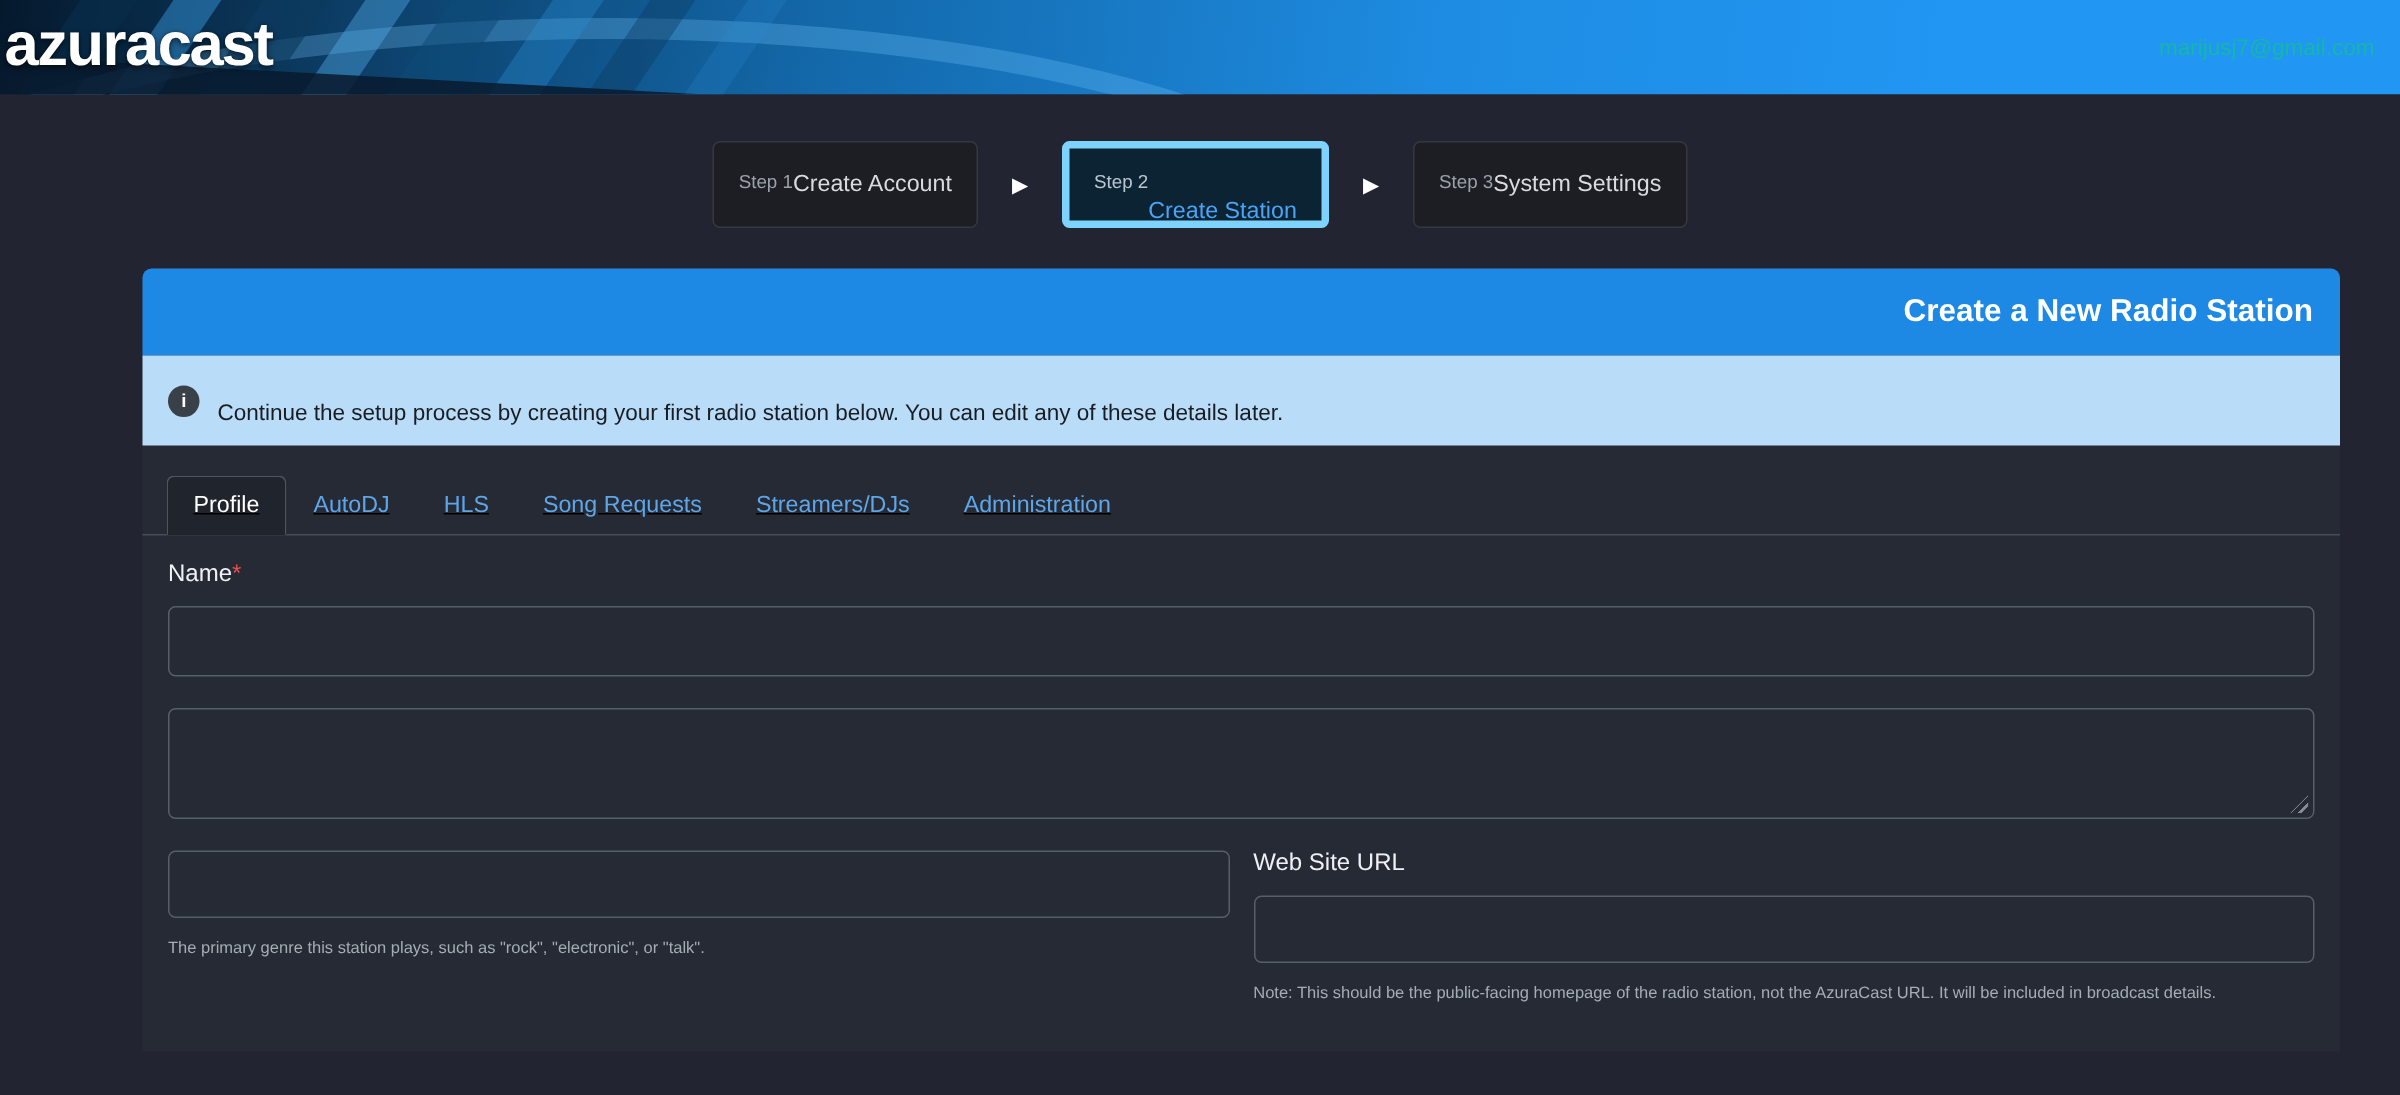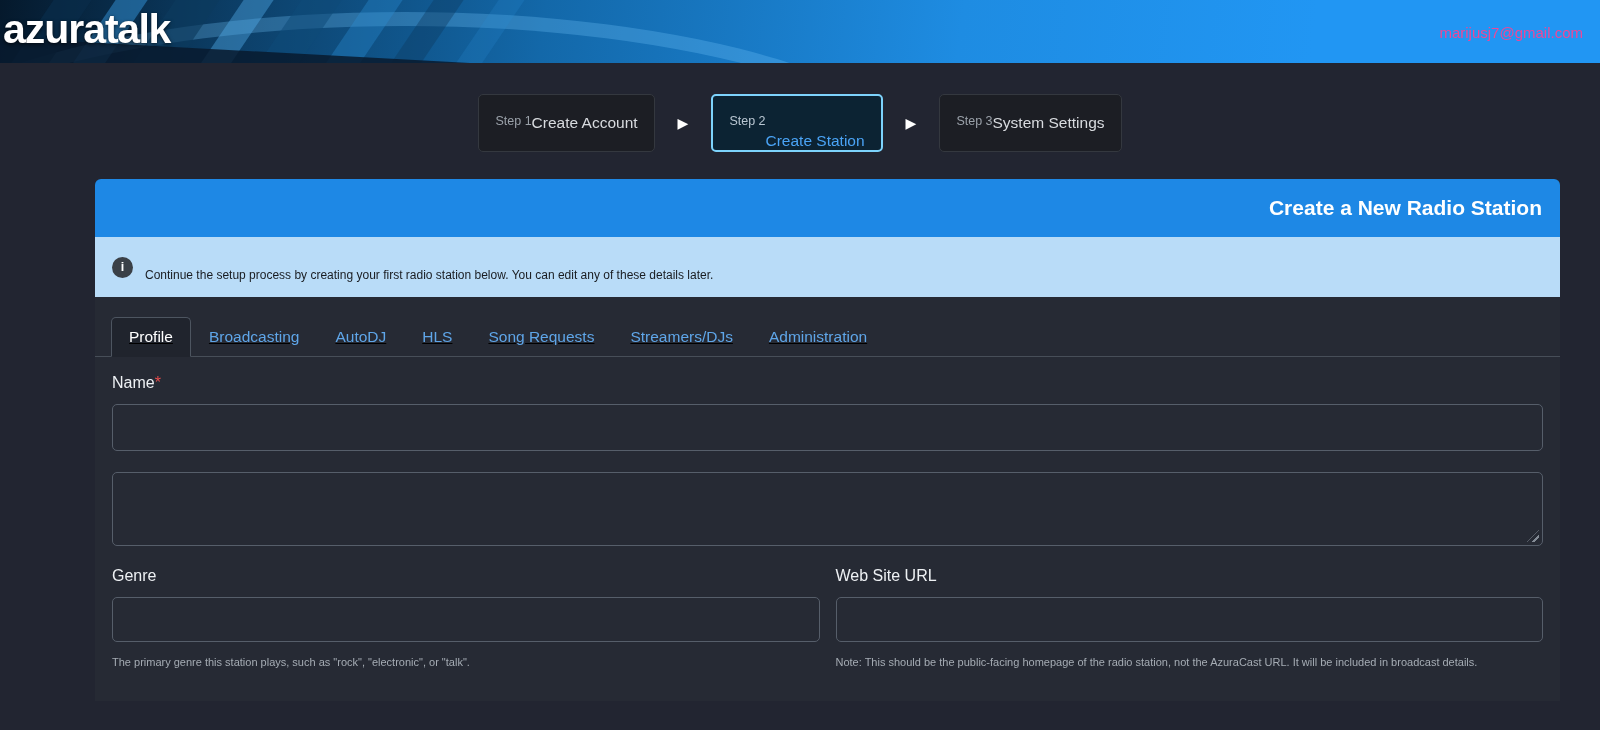--- a/index.html
+++ b/index.html
@@ -33,36 +33,36 @@
   }
   .brand {
     position: absolute; left: 3px; top: 50%; transform: translateY(-55%);
     font-size: 41px; font-weight: bold; color: #fff; letter-spacing: -1px;
     text-shadow: 0 2px 4px rgba(0,0,0,.5), 0 0 2px rgba(0,0,0,.35);
     line-height: 1; z-index: 3; white-space: nowrap;
   }
   .brand .cast { letter-spacing: -1.5px; }
   .user-email {
     position: absolute; right: 17px; top: 50%; transform: translateY(-50%);
-    color: #ec4899; font-size: 15px; z-index: 3;
+    color: #14b8a6; font-size: 15px; z-index: 3;
   }
 
   
   .stepper {
     margin-top: 31px; height: 58px;
     display: flex; justify-content: center; align-items: center; gap: 23px;
   }
   .step-box {
     min-width: 118px; height: 58px; padding: 8px 16px;
     background: #1c1e24; border: 1px solid #34383f; border-radius: 5px;
     display: flex; justify-content: center; align-items: center;
   }
   .step-box .step-num { font-size: 12.5px; color: #9aa1a9; margin-bottom: 4px; }
   .step-box .step-name { font-size: 15.5px; color: #d8dbdf; }
-  .step-box.active { background: #0c2333; border: 2px solid #7dd3fc; }
+  .step-box.active { background: #0c2333; border: 5px solid #7dd3fc; }
   .step-box.active .step-num { color: #b9c6d2; }
   .step-box.active .step-name { color: #4aa3f5; margin-top: 36px; }
   .step-arrow { color: #ffffff; font-size: 14px; line-height: 1; }
 
   
   .card {
     margin: 27px 0 0 95px; width: 1465px;
     background: #262a34; border-radius: 6px 6px 0 0;
   }
   .card-header {
@@ -74,21 +74,21 @@
   .alert {
     height: 60px; background: #b9dcf8;
     display: flex; align-items: center; gap: 12px; padding: 0 17px;
   }
   .info-icon {
     width: 21px; height: 21px; border-radius: 50%; flex: none;
     background: #3a4047; color: #ffffff;
     font-size: 12.5px; font-weight: bold; font-style: normal;
     display: flex; align-items: center; justify-content: center;
   }
-  .alert-text { color: #191c21; font-size: 12px; margin-top: 16px; }
+  .alert-text { color: #191c21; font-size: 15px; margin-top: 16px; }
 
   
   .tab-bar {
     display: flex; padding: 20px 16px 0 16px;
     border-bottom: 1px solid #474e58;
     text-decoration: underline;
   }
   .tab {
     font-size: 15.5px; color: #5fa6e9; padding: 10px 17px;
     margin-bottom: -1px; cursor: pointer; border: 1px solid transparent;
@@ -134,21 +134,21 @@
   <div class="swoosh"></div>
   <div class="stripe" style="left:30px;  width:38px; background:#0a2c4a; opacity:.75;"></div>
   <div class="stripe" style="left:92px;  width:32px; background:#3aa0e8; opacity:.45;"></div>
   <div class="stripe" style="left:152px; width:44px; background:#0d3a5e; opacity:.65;"></div>
   <div class="stripe" style="left:220px; width:30px; background:#55b2ef; opacity:.40;"></div>
   <div class="stripe" style="left:278px; width:40px; background:#0e4a78; opacity:.55;"></div>
   <div class="stripe" style="left:345px; width:34px; background:#2b8fd8; opacity:.35;"></div>
   <div class="stripe" style="left:410px; width:30px; background:#0d3a5e; opacity:.40;"></div>
   <div class="stripe" style="left:475px; width:26px; background:#2b8fd8; opacity:.22;"></div>
   <div class="wedge"></div>
-  <div class="brand"><span>azura</span><span class="cast">talk</span></div>
+  <div class="brand"><span>azura</span><span class="cast">cast</span></div>
   <div class="user-email">marijusj7@gmail.com</div>
 </header>
 
 <nav class="stepper">
   <div class="step-box">
     <div class="step-num">Step 1</div>
     <div class="step-name">Create Account</div>
   </div>
   <span class="step-arrow">▶</span>
   <div class="step-box active">
@@ -167,21 +167,20 @@
     <span class="card-title">Create a New Radio Station</span>
   </div>
 
   <div class="alert">
     <i class="info-icon">i</i>
     <span class="alert-text">Continue the setup process by creating your first radio station below. You can edit any of these details later.</span>
   </div>
 
   <div class="tab-bar">
     <div class="tab active">Profile</div>
-    <div class="tab">Broadcasting</div>
     <div class="tab">AutoDJ</div>
     <div class="tab">HLS</div>
     <div class="tab">Song Requests</div>
     <div class="tab">Streamers/DJs</div>
     <div class="tab">Administration</div>
   </div>
 
   <div class="form">
 
     <div class="group">
@@ -191,21 +190,20 @@
 
     <div class="group">
       <div class="textarea-wrap">
         <textarea class="text-input" style=""></textarea>
         <div class="resize-grip"></div>
       </div>
     </div>
 
     <div class="two-col">
       <div>
-        <label class="field-label">Genre</label>
         <input class="text-input sub-input" type="text" value="" style="">
         <div class="help-text">The primary genre this station plays, such as "rock", "electronic", or "talk".</div>
       </div>
       <div>
         <label class="field-label">Web Site URL</label>
         <input class="text-input sub-input" type="text" value="" style="">
         <div class="help-text">Note: This should be the public-facing homepage of the radio station, not the AzuraCast URL. It will be included in broadcast details.</div>
       </div>
     </div>
 

